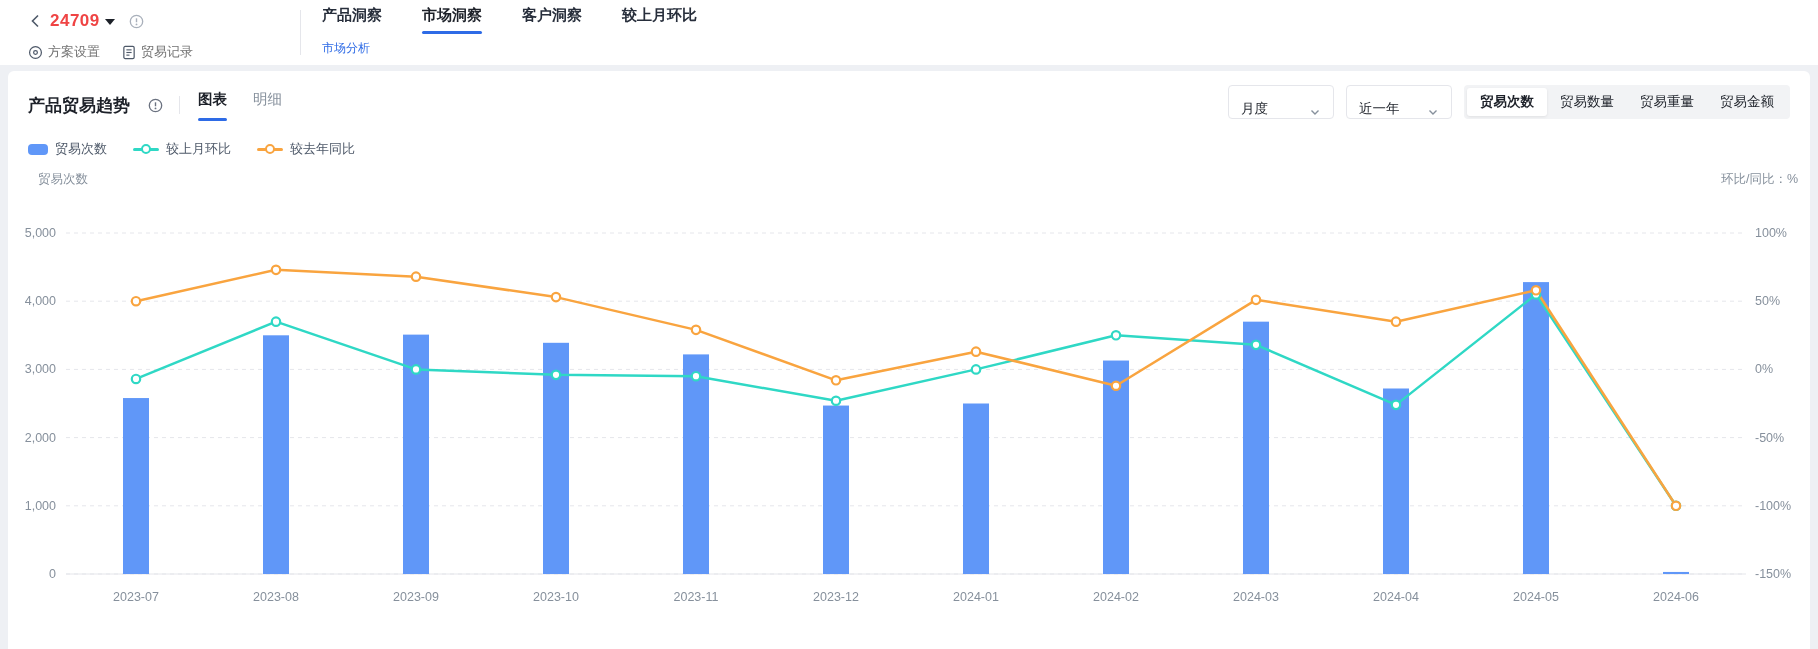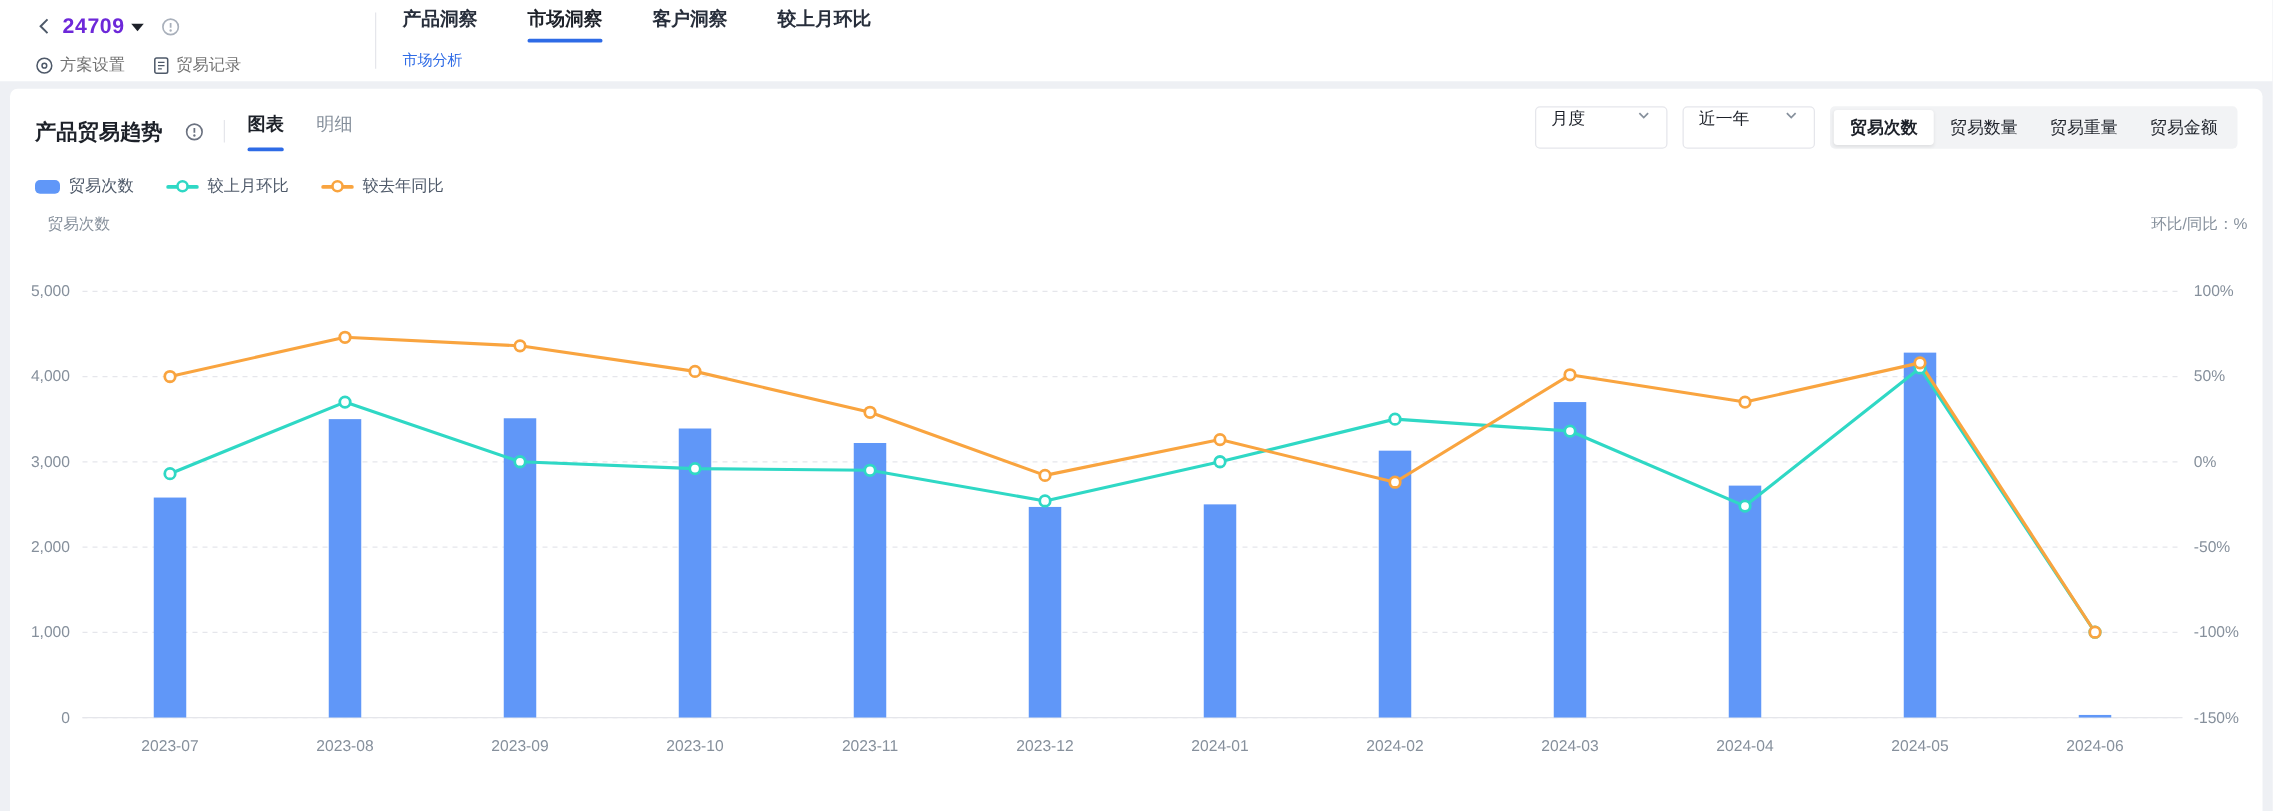--- a/index.html
+++ b/index.html
@@ -5,21 +5,21 @@
   * { margin:0; padding:0; box-sizing:border-box; }
   html,body { width:1818px; height:649px; overflow:hidden;
     font-family:"Liberation Sans","DejaVu Sans",sans-serif;
     background:#eef0f4; color:#1d2129; }
 
   
   .app-header { position:relative; width:1818px; height:65px; background:#fff; }
   .hdr-left { position:absolute; left:28px; top:8px; }
   .hdr-title-row { display:flex; align-items:center; height:26px; }
   .back-ic { width:16px; height:16px; margin-right:6px; cursor:pointer; }
-  .entity-id { font-size:17px; font-weight:bold; color:#6d28d9; letter-spacing:.5px; }
+  .entity-id { font-size:17px; font-weight:bold; color:#ef4444; letter-spacing:.5px; }
   .caret-down { width:0; height:0; border-left:5px solid transparent; border-right:5px solid transparent;
     border-top:6px solid #1d2129; margin-left:5px; margin-top:2px; }
   .info-ic { margin-left:14px; display:inline-flex; }
   .hdr-actions { display:flex; gap:22px; margin-top:9px; }
   .hdr-action { display:flex; align-items:center; gap:5px; font-size:13px; color:#737373; cursor:pointer; }
   .hdr-divider { position:absolute; left:300px; top:10px; width:1px; height:45px; background:#e5e6eb; }
   .top-tabs { position:absolute; left:322px; top:6px; display:flex; gap:40px;text-align:center; }
   .top-tab { font-size:15px; font-weight:bold; color:#272e3b; padding-bottom:9px; position:relative; cursor:pointer; }
   .top-tab.active { color:#1d2129; }
   .top-tab.active::after { content:""; position:absolute; left:0; right:0; bottom:0; height:3px;
@@ -32,21 +32,21 @@
   .card-header { position:relative; height:52px; padding:16px 20px 0 20px; display:flex; align-items:center; }
   .card-title { font-size:17px; font-weight:bold; color:#1d2129; display:flex; align-items:center; gap:18px; }
   .vdiv { width:1px; height:18px; background:#e5e6eb; margin:0 18px 0 16px; }
   .view-tabs { display:flex; gap:26px; }
   .view-tab { font-size:14.5px; color:#86909c; padding-bottom:12px; position:relative; cursor:pointer; }
   .view-tab.active { color:#1d2129; font-weight:bold; }
   .view-tab.active::after { content:""; position:absolute; left:0; right:0; bottom:0; height:3px;
     background:#2e6be6; border-radius:2px; }
   .card-controls { position:absolute; right:20px; top:14px; display:flex; gap:12px; align-items:center; }
   .select { width:106px; height:34px; border:1px solid #e5e6eb; border-radius:4px; background:#fff;
-    display:flex; align-items:flex-start; justify-content:space-between; padding:0 12px; font-size:13.5px;
+    display:flex; align-items:flex-end; justify-content:space-between; padding:0 12px; font-size:13.5px;
     color:#1d2129; cursor:pointer; }
   .seg-group { display:flex; background:#f2f3f5; border-radius:4px; padding:3px; height:34px; }
   .seg-btn { font-size:13.5px; color:#1d2129; padding:0 13px; display:flex; align-items:center;
     border-radius:3px; cursor:pointer; white-space:nowrap; }
   .seg-btn.active { background:#fff; box-shadow:0 1px 3px rgba(0,0,0,.08); font-weight:bold; }
 
   
   .legend { display:flex; align-items:center; gap:26px; margin:18px 0 0 20px; height:16px; }
   .legend-item { display:flex; align-items:center; gap:7px; font-size:13px; color:#4e5969; cursor:pointer; }
   .lg-bar { width:20px; height:11px; border-radius:4px; }

